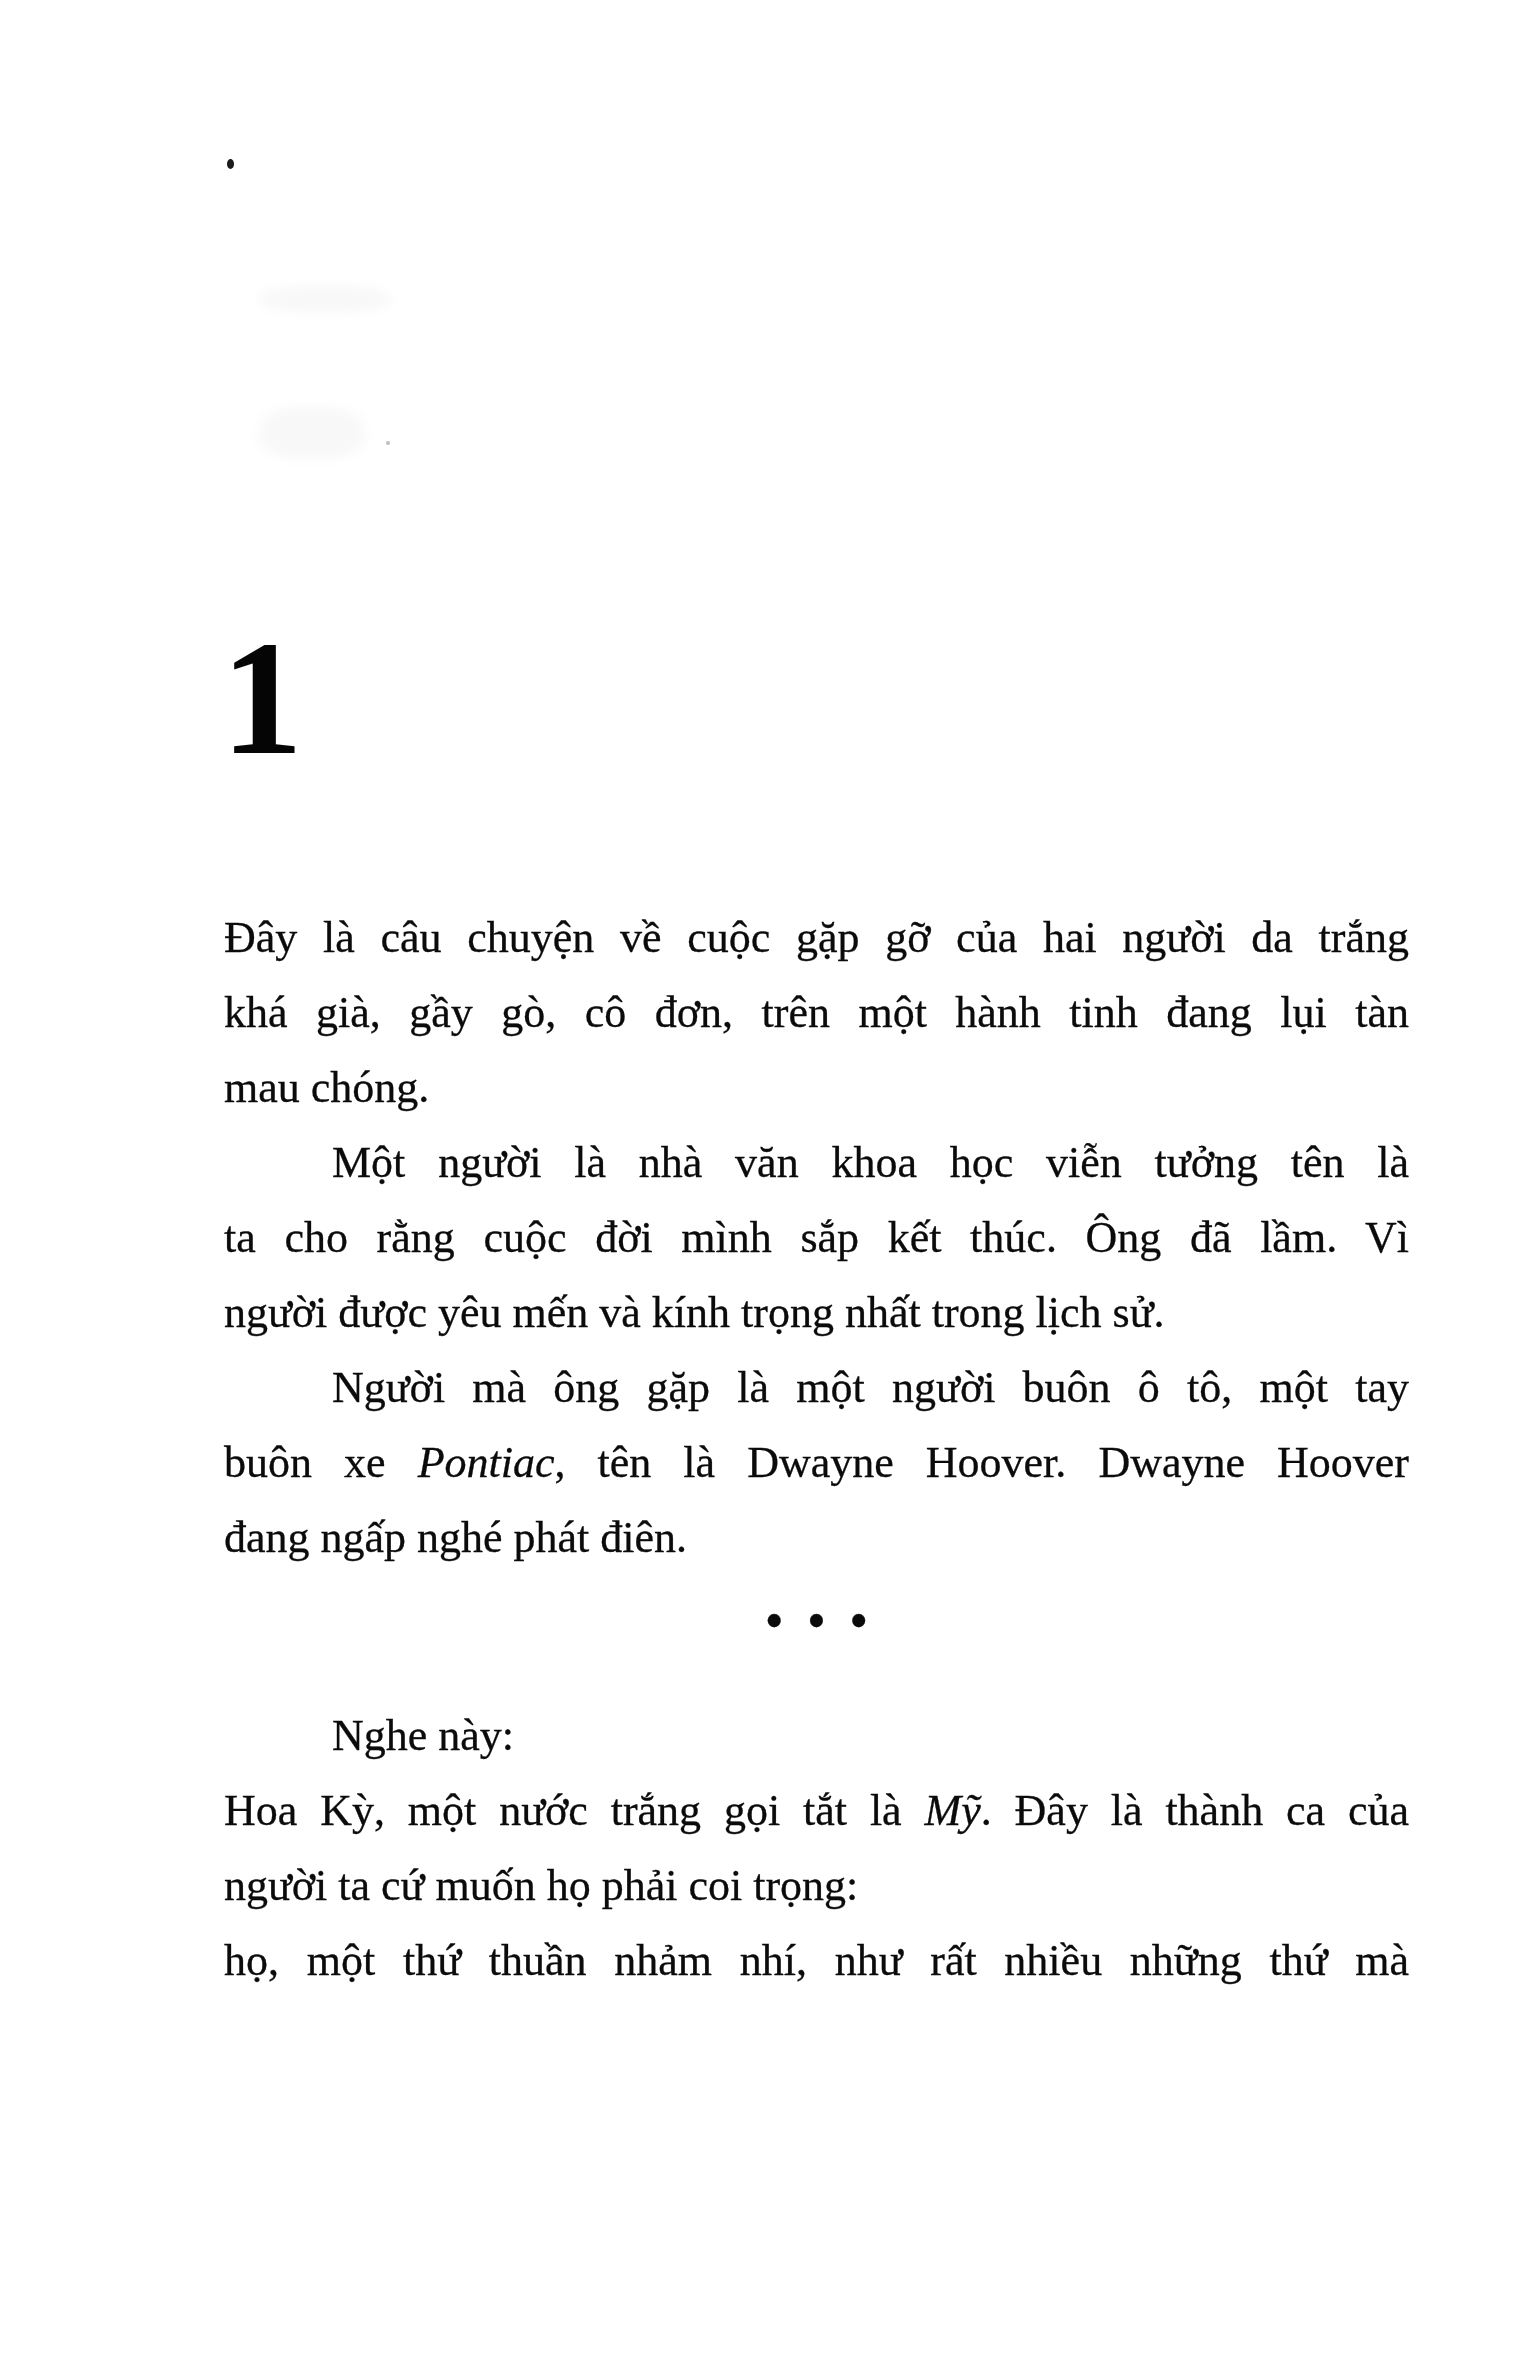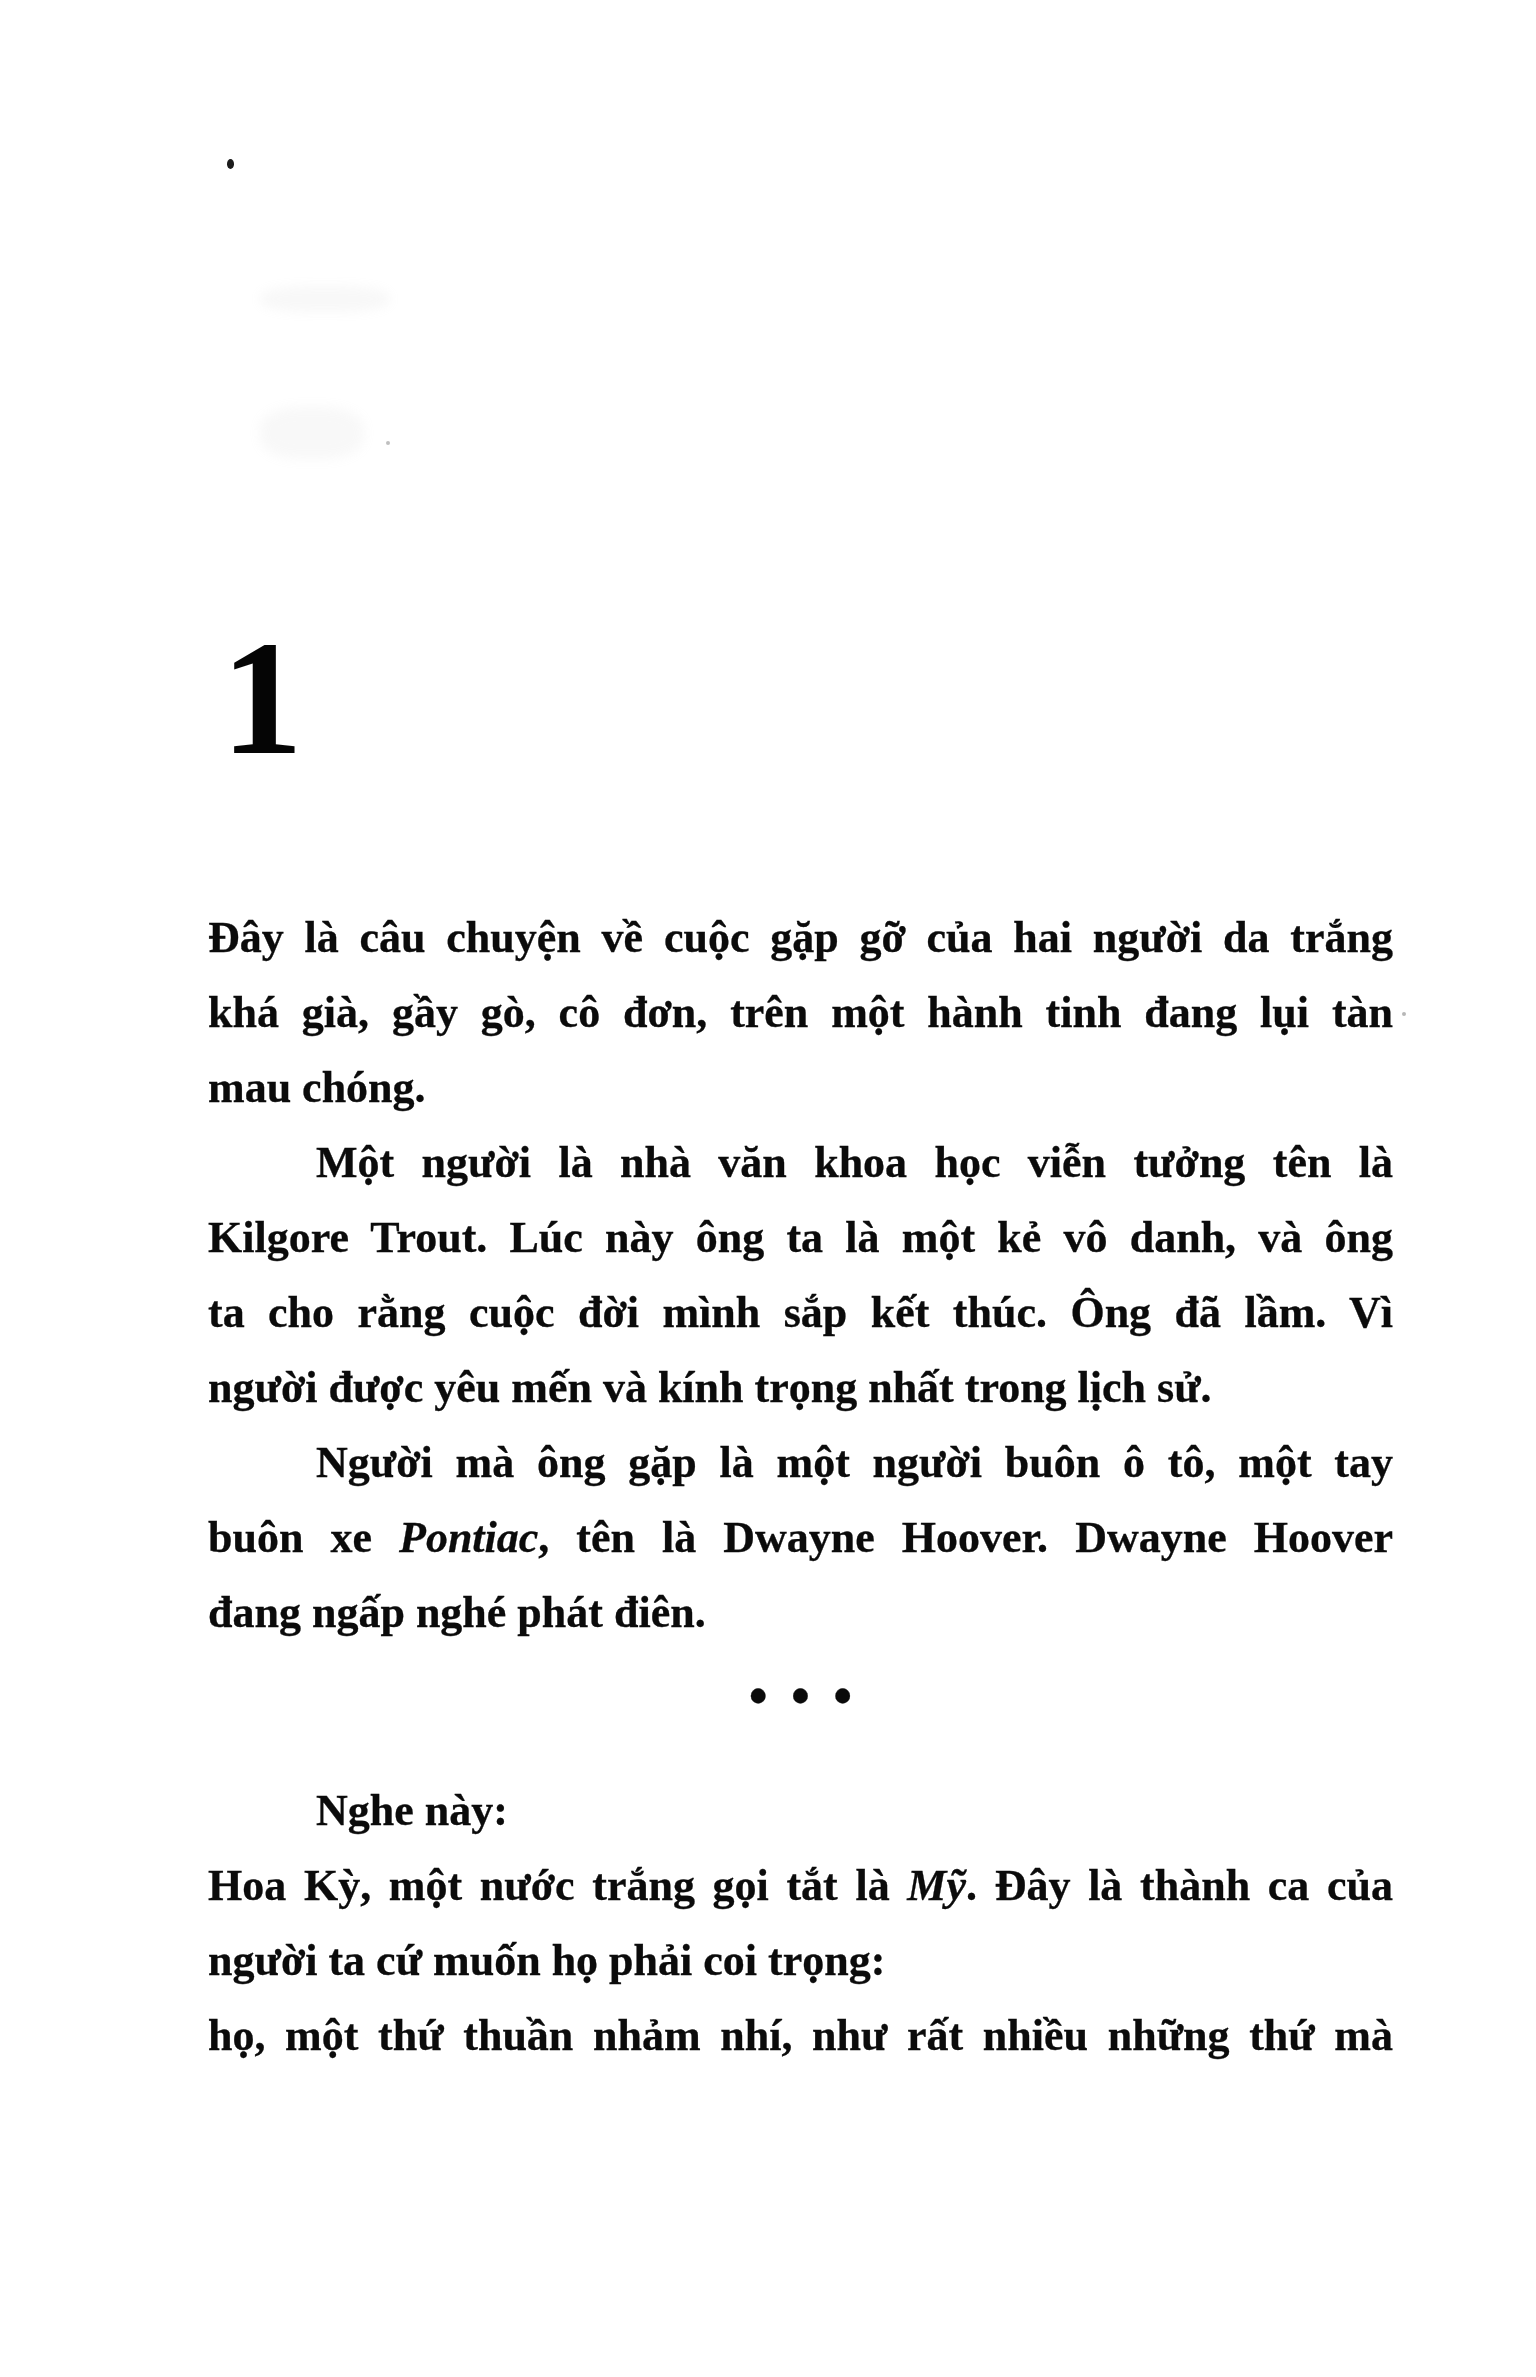--- a/index.html
+++ b/index.html
@@ -21,26 +21,25 @@
     left: 221px;
     top: 616px;
     font-size: 164px;
     line-height: 1;
     font-weight: bold;
     color: #050505;
     letter-spacing: 0;
   }
   .text-block {
     position: absolute;
-    left: 208px;
+    left: 224px;
     top: 900px;
     width: 1185px;
     font-size: 44px;
     line-height: 75px;
-    font-weight: bold;
     -webkit-text-stroke: 0.3px #0b0b0b;
   }
   .line {
     text-align: justify;
     text-align-last: justify;
   }
   .line.para-last {
     text-align: left;
     text-align-last: left;
   }
@@ -88,21 +87,20 @@
   <div class="artifact a4"></div>
   <div class="artifact a5"></div>
 
   <div class="chapter-number">1</div>
 
   <div class="text-block">
       <div class="line"><span>Đây là câu chuyện về cuộc gặp gỡ của hai người da trắng</span></div>
       <div class="line"><span>khá già, gầy gò, cô đơn, trên một hành tinh đang lụi tàn</span></div>
       <div class="line para-last"><span>mau chóng.</span></div>
       <div class="line indent"><span>Một người là nhà văn khoa học viễn tưởng tên là</span></div>
-      <div class="line"><span>Kilgore Trout. Lúc này ông ta là một kẻ vô danh, và ông</span></div>
       <div class="line"><span>ta cho rằng cuộc đời mình sắp kết thúc. Ông đã lầm. Vì</span></div>
       <div class="line para-last"><span>người được yêu mến và kính trọng nhất trong lịch sử.</span></div>
       <div class="line indent"><span>Người mà ông gặp là một người buôn ô tô, một tay</span></div>
       <div class="line"><span>buôn xe </span><span class="italic">Pontiac</span><span>, tên là Dwayne Hoover. Dwayne Hoover</span></div>
       <div class="line para-last"><span>đang ngấp nghé phát điên.</span></div>
       <div class="separator">
         <span>•</span>
         <span>•</span>
         <span>•</span>
       </div>

